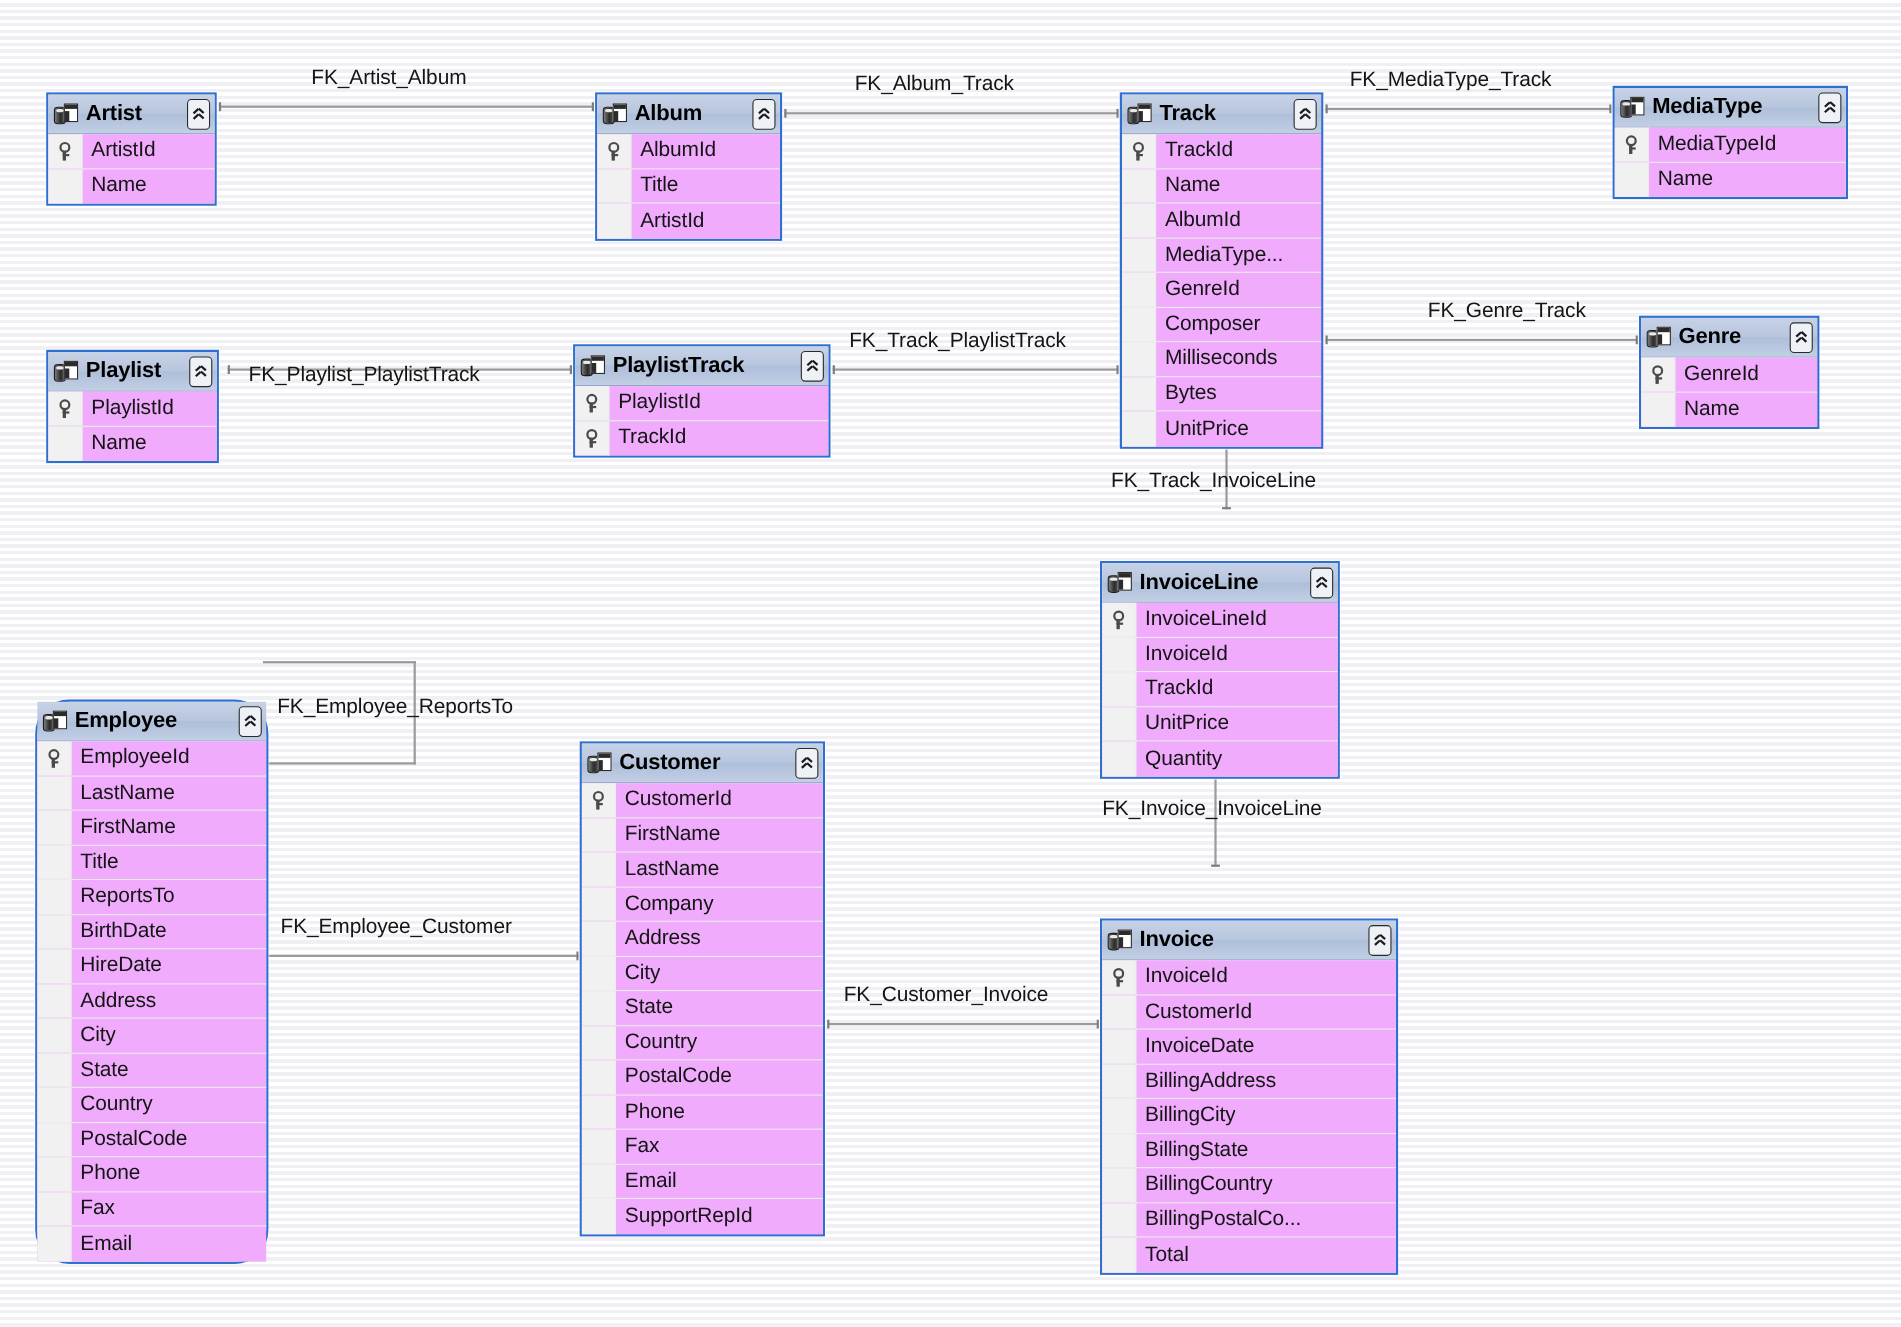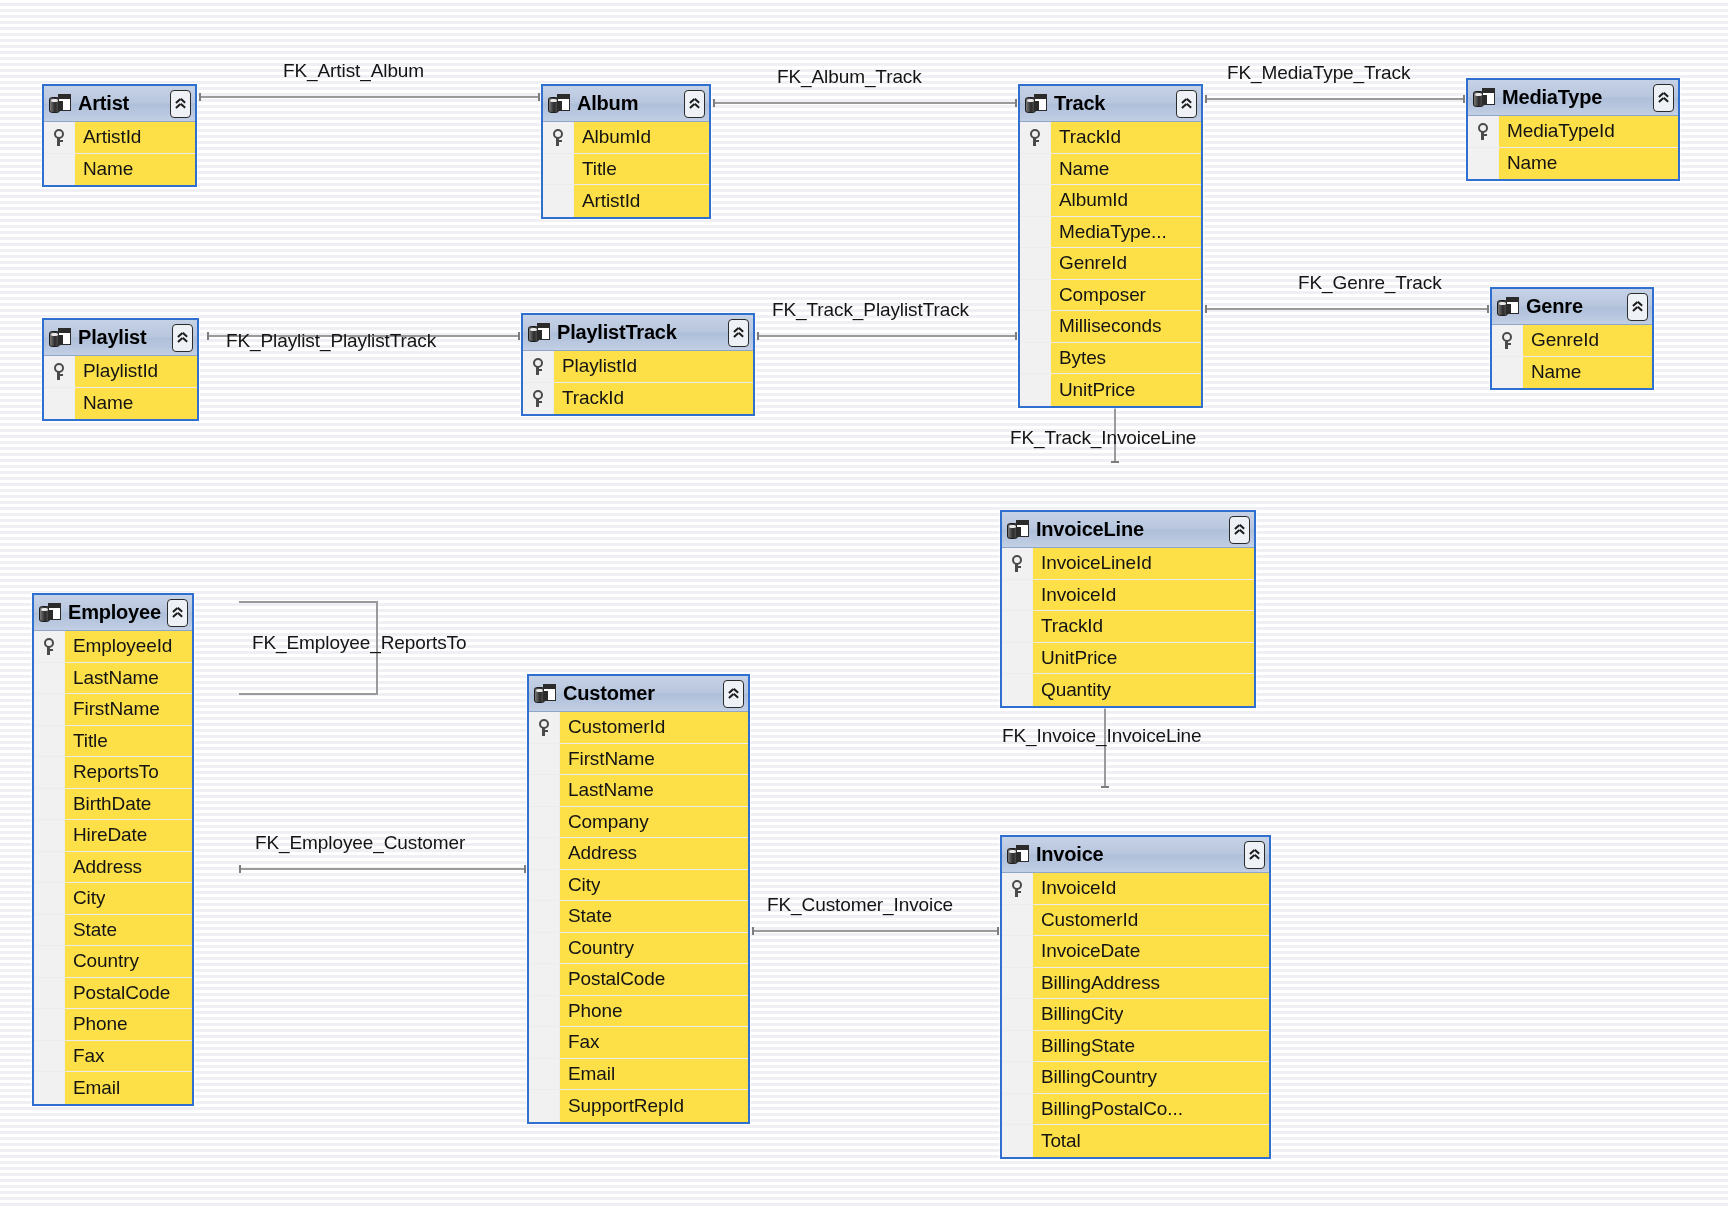--- a/index.html
+++ b/index.html
@@ -80,21 +80,21 @@
     width:10px;height:5px;position:relative;
   }
   .chev:before{
     content:"";position:absolute;left:0;top:3px;width:6.4px;height:2.2px;
     background:#1b1b1b;transform:rotate(-42deg);transform-origin:left center;
   }
   .chev:after{
     content:"";position:absolute;right:0;top:3px;width:6.4px;height:2.2px;
     background:#1b1b1b;transform:rotate(42deg);transform-origin:right center;
   }
-  .tbl-body{background:#fde047;}
+  .tbl-body{background:#f0abfc;}
   .row{
     display:flex;align-items:center;
     height:31.5px;
     border-bottom:1px solid #ececec;
     box-sizing:border-box;
   }
   .row:last-child{border-bottom:none;}
   .row-gutter{
     width:30px;height:100%;flex:0 0 auto;
     background:#f1f1f1;
@@ -423,21 +423,21 @@
               <div class="key-icon">
                 <div class="kring"></div>
                 <div class="kstem"></div>
                 <div class="kbit"></div>
               </div>
             </div>
             <div class="row-name">TrackId</div>
           </div>
         </div>
       </div>
-      <div class="tbl" style="left: 1000px; top: 464px; width: 256px;">
+      <div class="tbl" style="left: 1000px; top: 464px; width: 218px;">
         <div class="tbl-head">
           <div class="tbl-icon">
             <div class="cyl"></div>
             <div class="grid"></div>
           </div>
           <div class="tbl-title">InvoiceLine</div>
           <div class="collapse-btn">
             <div class="chev"></div>
             <div class="chev"></div>
           </div>
@@ -521,21 +521,21 @@
           <div class="row">
             <div class="row-gutter"></div>
             <div class="row-name">BillingPostalCo...</div>
           </div>
           <div class="row">
             <div class="row-gutter"></div>
             <div class="row-name">Total</div>
           </div>
         </div>
       </div>
-      <div class="tbl" style="left: 32px; top: 547px; width: 162px;">
+      <div class="tbl" style="left: 32px; top: 590px; width: 212px; border-radius: 31px;">
         <div class="tbl-head">
           <div class="tbl-icon">
             <div class="cyl"></div>
             <div class="grid"></div>
           </div>
           <div class="tbl-title">Employee</div>
           <div class="collapse-btn">
             <div class="chev"></div>
             <div class="chev"></div>
           </div>

